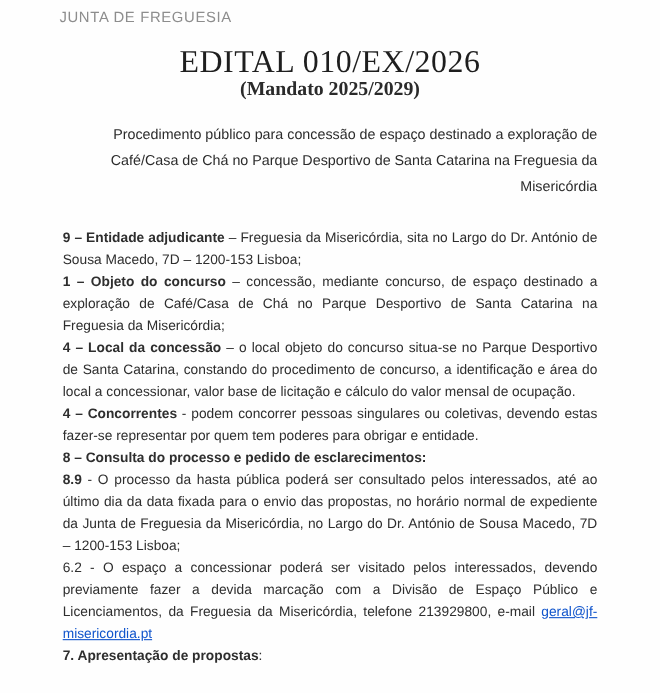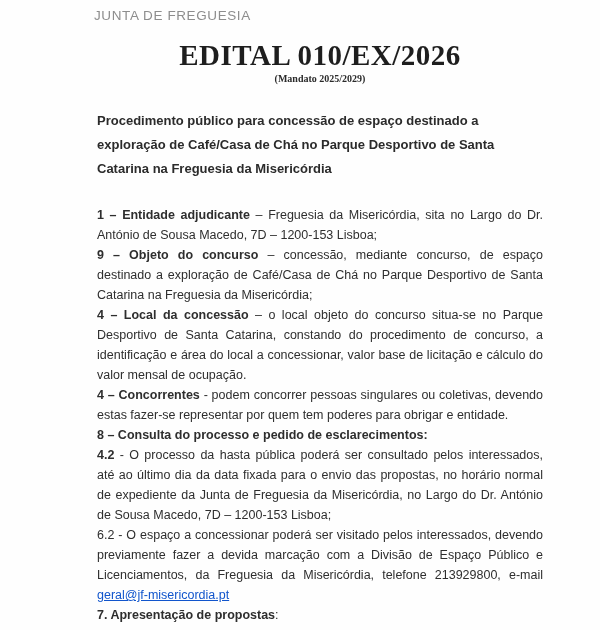--- a/index.html
+++ b/index.html
@@ -8,53 +8,52 @@
     width: 600px; height: 630px;
     font-family: "Liberation Sans", sans-serif;
     overflow: hidden;
   }
   .page {
     position: relative;
     width: 600px; height: 630px;
     background: #fefefe;
     color: var(--text-color, #2e2e2e);
     overflow: hidden;
-    padding-left: 40px;
   }
   .letterhead {
     display: inline-block;
     margin: 7px 0 0 54px;
     text-align: center;
     font-size: 13.5px;
     line-height: 17px;
     letter-spacing: 0.6px;
     color: var(--letterhead-color, #8d8d8d);
   }
   .title {
     margin-top: 15px;
     text-align: center;
     font-family: "Liberation Serif", serif;
-    font-weight: 700;
+    font-weight: 400;
     font-size: 29px;
     line-height: 33px;
     color: #1e1e1e;
     letter-spacing: 0.5px;
   }
   .mandate {
     text-align: center;
     font-family: "Liberation Serif", serif;
     font-weight: 700;
-    font-size: 10px;
+    font-size: 18px;
     line-height: 14px;
     color: #2a2a2a;
   }
   .subject {
     margin: 23px 57px 0 57px;
-    text-align: left;
-    font-weight: 700;
+    text-align: right;
+    font-weight: 400;
     font-size: 13px;
     line-height: 24px;
     color: #2b2b2b;
   }
   .body-text {
     margin: 24px 57px 0 57px;
     text-align: justify;
     font-size: 12.5px;
     line-height: 20px;
     color: var(--text-color, #2e2e2e);
@@ -75,23 +74,23 @@
     <div>JUNTA DE FREGUESIA</div>
   </div>
 
   <h1 class="title">EDITAL 010/EX/2026</h1>
 
   <div class="mandate">(Mandato 2025/2029)</div>
 
   <div class="subject">Procedimento público para concessão de espaço destinado a exploração de Café/Casa de Chá no Parque Desportivo de Santa Catarina na Freguesia da Misericórdia</div>
 
   <div class="body-text" id="doc-body">
-      <p><span class="b">1 – Entidade adjudicante</span><span> – Freguesia da Misericórdia, sita no Largo do Dr. António de Sousa Macedo, 7D – 1200-153 Lisboa;</span></p>
-      <p><span class="b">9 – Objeto do concurso</span><span> – concessão, mediante concurso, de espaço destinado a exploração de Café/Casa de Chá no Parque Desportivo de Santa Catarina na Freguesia da Misericórdia;</span></p>
+      <p><span class="b">9 – Entidade adjudicante</span><span> – Freguesia da Misericórdia, sita no Largo do Dr. António de Sousa Macedo, 7D – 1200-153 Lisboa;</span></p>
+      <p><span class="b">1 – Objeto do concurso</span><span> – concessão, mediante concurso, de espaço destinado a exploração de Café/Casa de Chá no Parque Desportivo de Santa Catarina na Freguesia da Misericórdia;</span></p>
       <p><span class="b">4 – Local da concessão</span><span> – o local objeto do concurso situa-se no Parque Desportivo de Santa Catarina, constando do procedimento de concurso, a identificação e área do local a concessionar, valor base de licitação e cálculo do valor mensal de ocupação.</span></p>
       <p><span class="b">4 – Concorrentes</span><span> - podem concorrer pessoas singulares ou coletivas, devendo estas fazer-se representar por quem tem poderes para obrigar e entidade.</span></p>
       <p><span class="b">8 – Consulta do processo e pedido de esclarecimentos:</span></p>
-      <p><span class="b">4.2</span><span> - O processo da hasta pública poderá ser consultado pelos interessados, até ao último dia da data fixada para o envio das propostas, no horário normal de expediente da Junta de Freguesia da Misericórdia, no Largo do Dr. António de Sousa Macedo, 7D – 1200-153 Lisboa;</span></p>
+      <p><span class="b">8.9</span><span> - O processo da hasta pública poderá ser consultado pelos interessados, até ao último dia da data fixada para o envio das propostas, no horário normal de expediente da Junta de Freguesia da Misericórdia, no Largo do Dr. António de Sousa Macedo, 7D – 1200-153 Lisboa;</span></p>
       <p><span>6.2 - O espaço a concessionar poderá ser visitado pelos interessados, devendo previamente fazer a devida marcação com a Divisão de Espaço Público e Licenciamentos, da Freguesia da Misericórdia, telefone 213929800, e-mail </span><a href="#" class="email-link">geral@jf-misericordia.pt</a></p>
       <p><span class="b">7. Apresentação de propostas</span><span>:</span></p>
     </div>
 
 </div>
 
 </body></html>

